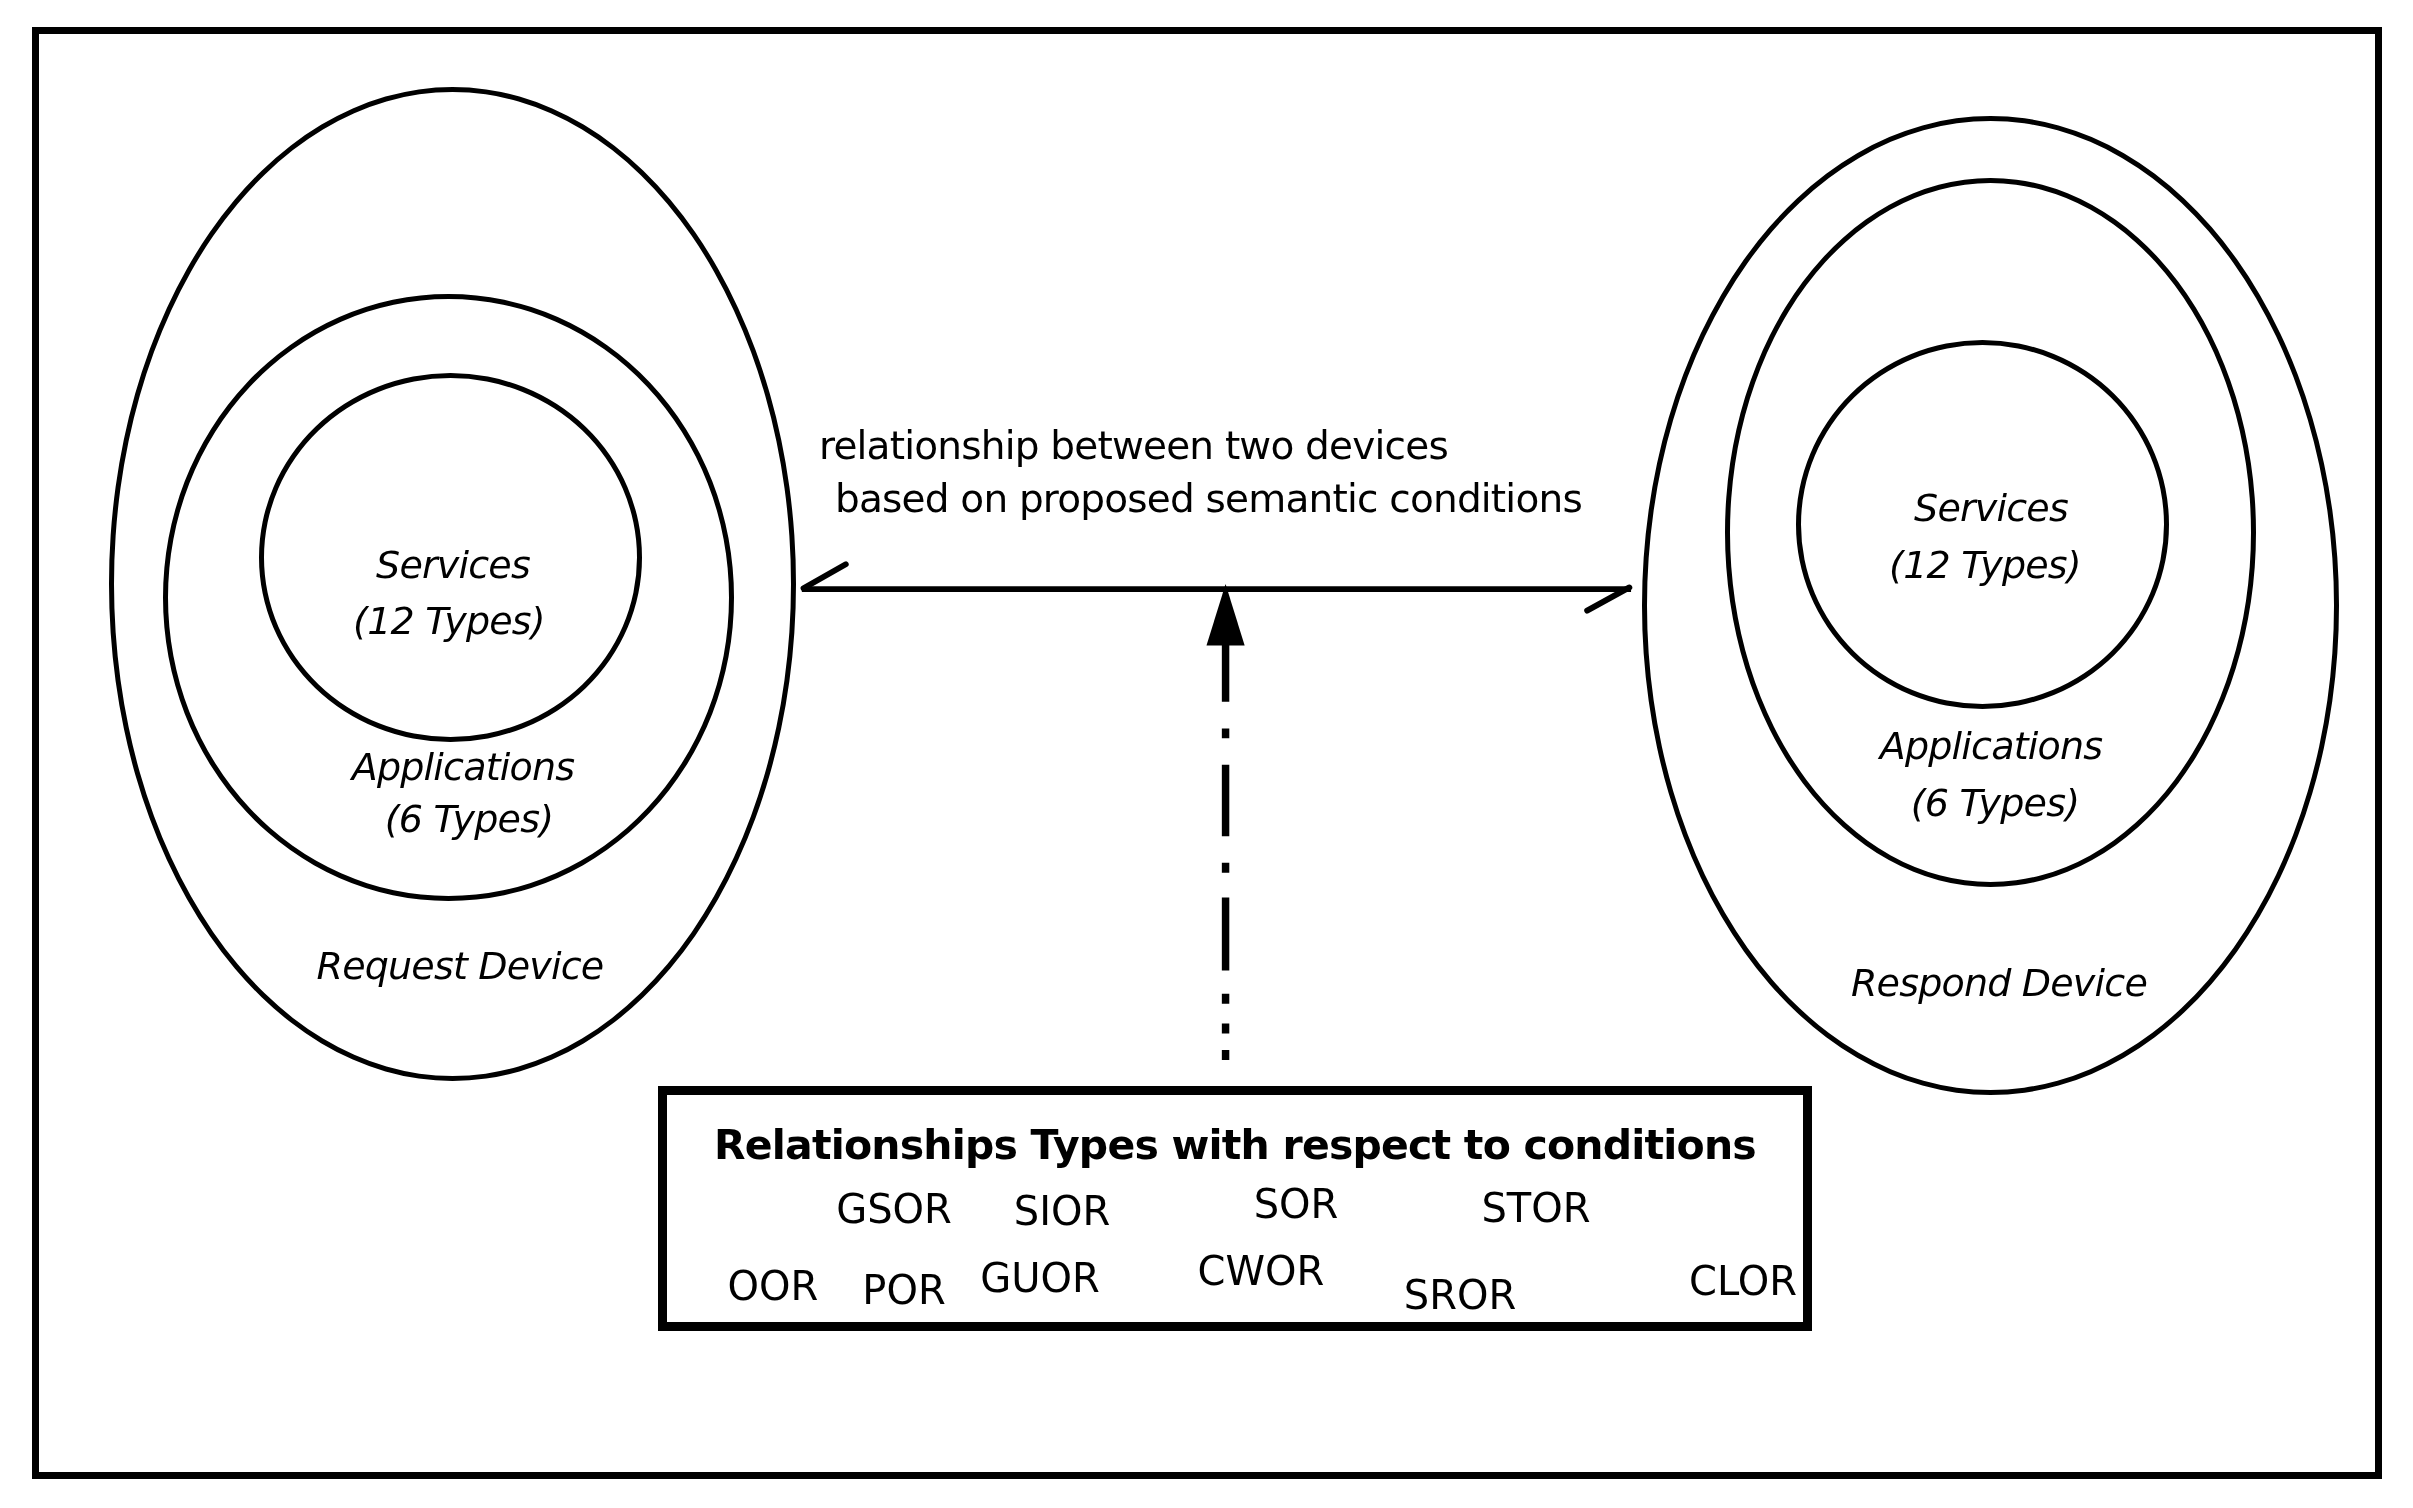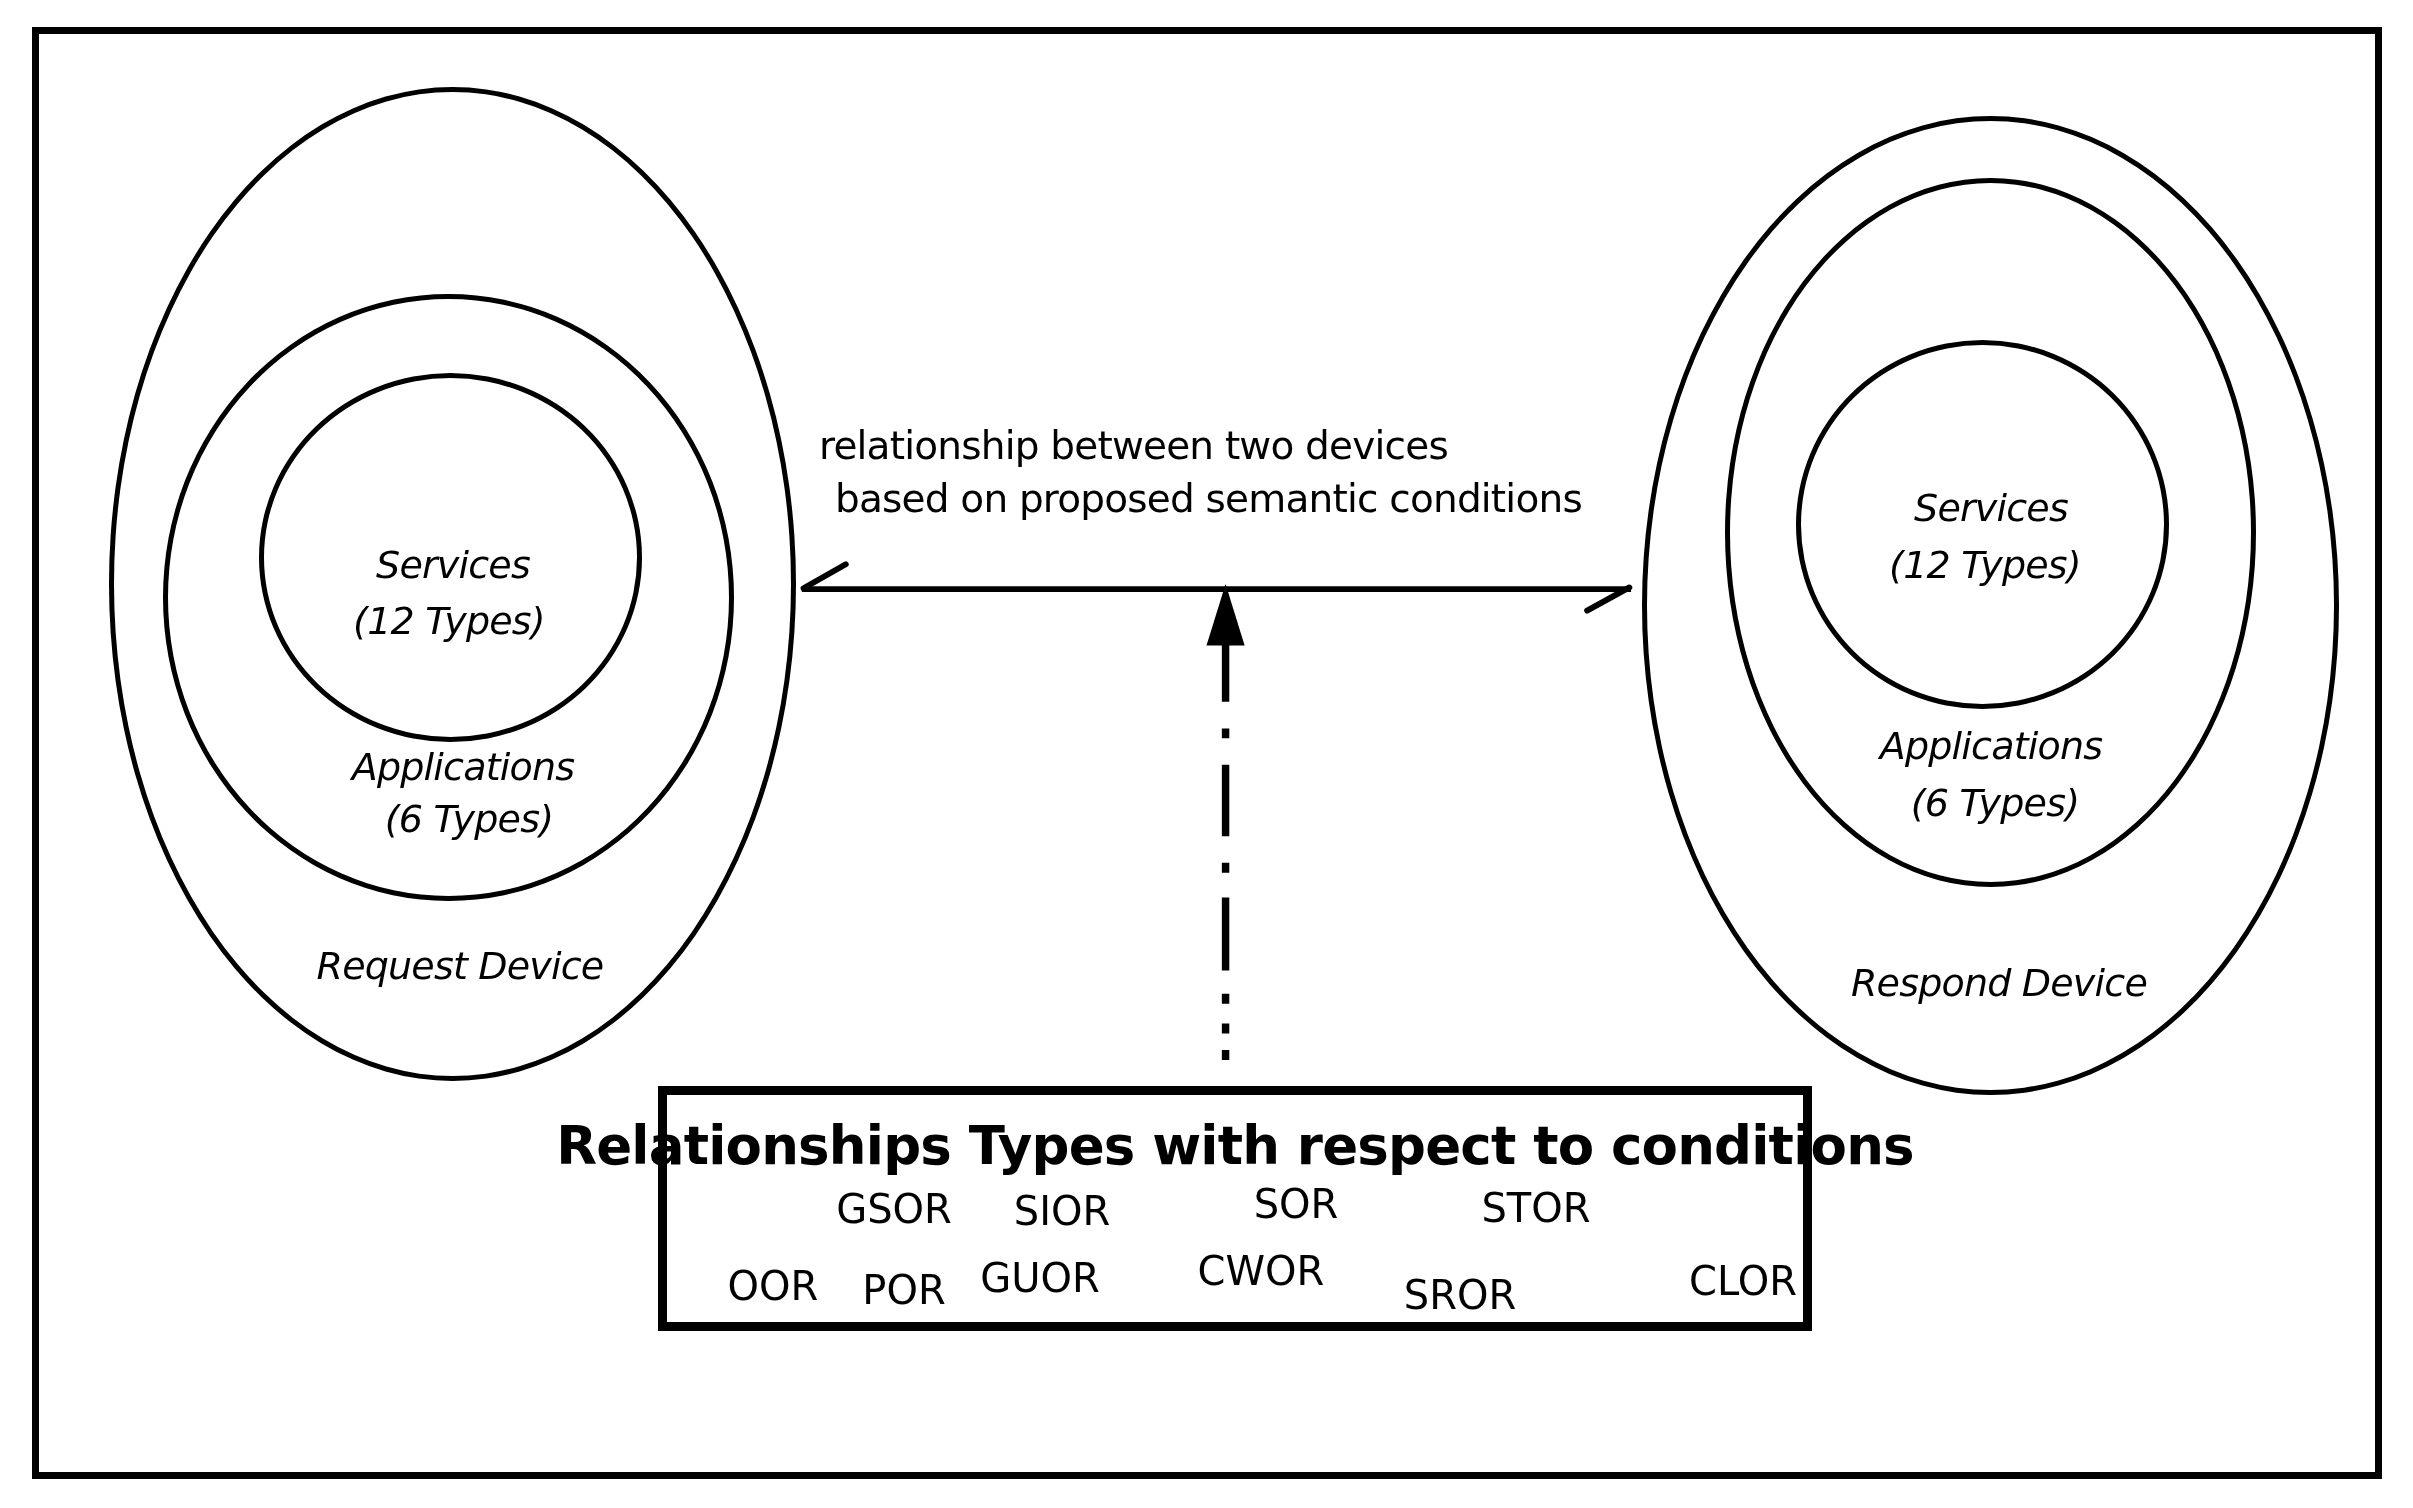--- a/index.html
+++ b/index.html
@@ -11,21 +11,21 @@
   .ell.l-outer{left:109px;top:87px;width:687px;height:994px;}
   .ell.l-middle{left:163px;top:294px;width:571px;height:607px;}
   .ell.l-inner{left:259px;top:373px;width:383px;height:369px;}
   
   .ell.r-outer{left:1642px;top:116px;width:697px;height:979px;}
   .ell.r-middle{left:1725px;top:178px;width:531px;height:709px;}
   .ell.r-inner{left:1796px;top:340px;width:373px;height:369px;}
   .lbl{position:absolute;transform:translate(-50%,-50%);font-size:38px;line-height:1;white-space:nowrap;letter-spacing:-0.8px;font-style:italic;}
   .ann{position:absolute;transform:translate(0,-50%);font-size:39px;line-height:1;white-space:nowrap;letter-spacing:-0.8px;}
   .rbox{position:absolute;left:658px;top:1086px;width:1154px;height:245px;border:9px solid #000;box-sizing:border-box;background:#fff;}
-  .rbox-title{position:absolute;left:1235px;top:1145px;transform:translate(-50%,-50%);font-size:53px;font-weight:bold;white-space:nowrap;letter-spacing:-0.8px;}
+  .rbox-title{position:absolute;left:1235px;top:1145px;transform:translate(-50%,-50%);font-size:41px;font-weight:bold;white-space:nowrap;letter-spacing:-0.8px;}
   .rb-item{position:absolute;transform:translate(-50%,-50%);font-size:40px;line-height:1;white-space:nowrap;}
   svg.overlay{position:absolute;left:0;top:0;pointer-events:none;}
 </style>
 </head>
 <body>
 
 <div class="canvas">
 
   <div class="page-border"></div>
 

